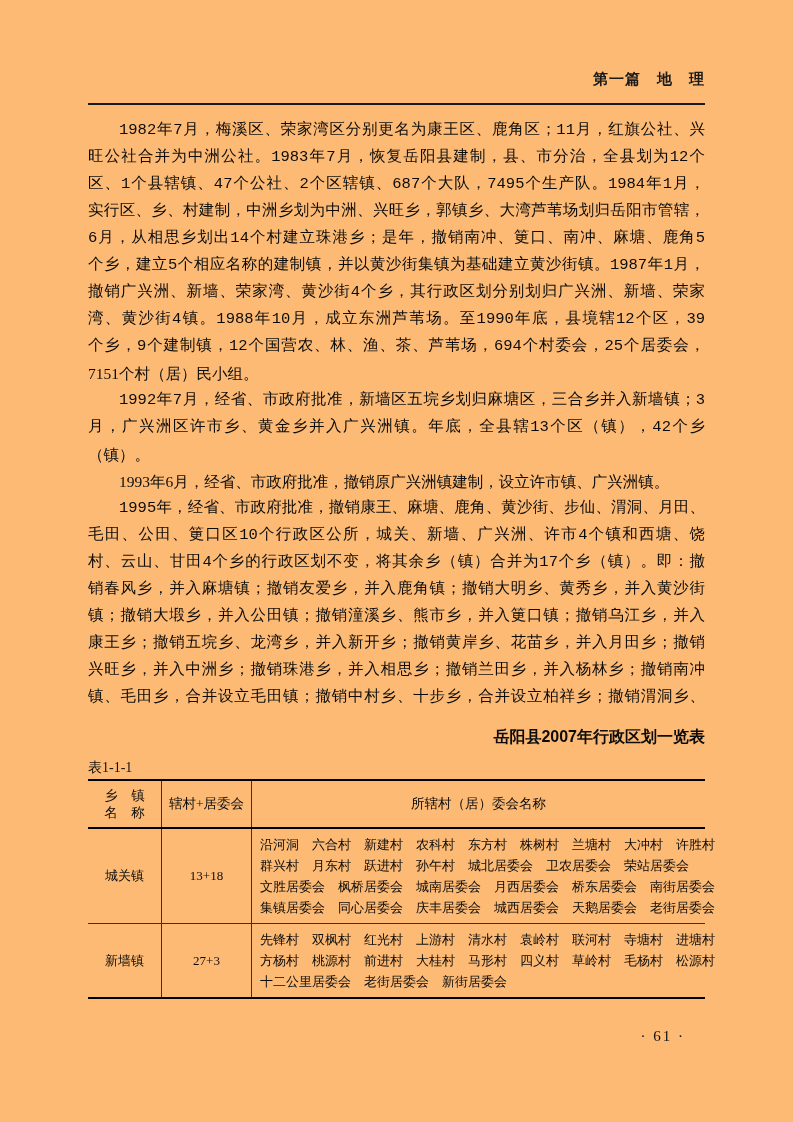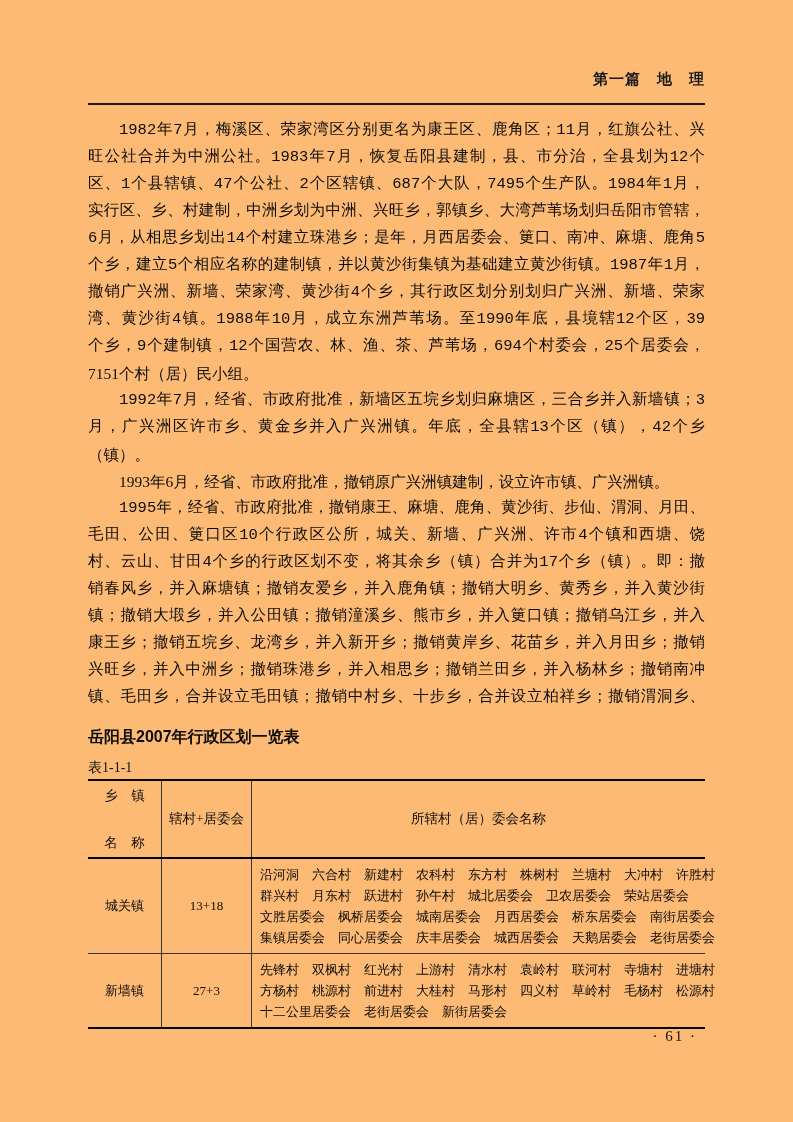--- a/index.html
+++ b/index.html
@@ -37,21 +37,21 @@
     text-align: justify;
     overflow: hidden;
     white-space: nowrap;
   }
   .line.just { text-align-last: justify; white-space: normal; font-family: Liberation Mono, monospace; }
   .line.indent { text-indent: 2em; }
   .table-block { }
   .table-title {
     margin-top: 16px;
     height: 22px;
-    text-align: left;
+    text-align: right;
     font-family: "Liberation Sans", "DejaVu Sans", sans-serif;
     font-weight: bold;
     font-size: 16px;
     color: #0c0c0c;
   }
   .table-label {
     margin-top: 10px;
     height: 18px;
     font-size: 14px;
   }
@@ -67,56 +67,56 @@
     grid-template-columns: 74px 90px 1fr;
   }
   .xrow.header-row { border-bottom: 2px solid #000; }
   .xrow.data-row + .xrow.data-row { border-top: 1px solid #333; }
   .xcell { box-sizing: border-box; }
   .xcell.c1, .xcell.c2 {
     display: flex; flex-direction: column;
     align-items: center; justify-content: center;
     text-align: center;
   }
-  .xcell.c1 { border-right: 1px solid #333; gap: 30px; }
+  .xcell.c1 { border-right: 1px solid #333; }
   .xcell.c2 { border-right: 1px solid #333; }
   .header-row .xcell { padding: 6px 2px; min-height: 42px; font-size: 13.5px; }
   .header-row .xcell.c3 {
     display: flex; align-items: center; justify-content: center;
   }
   .hline { line-height: 17px; }
   .data-row .xcell.c3 { padding: 5px 4px 5px 8px; }
   .vline {
     height: 21px; line-height: 21px;
     white-space: nowrap; overflow: hidden;
   }
   .page-number {
     position: absolute;
     top: 1028px;
-    right: 96px;
+    right: 108px;
     font-size: 15px;
     color: #111;
     letter-spacing: 2px;
   }
 </style>
 </head>
 <body>
 
 <div class="page">
 
   <div class="running-head">第一篇　地　理</div>
   <div class="head-rule"></div>
 
   <div class="body-text">
       <div class="para">
         <div class="line indent just">1982年7月，梅溪区、荣家湾区分别更名为康王区、鹿角区；11月，红旗公社、兴</div>
         <div class="line just">旺公社合并为中洲公社。1983年7月，恢复岳阳县建制，县、市分治，全县划为12个</div>
         <div class="line just">区、1个县辖镇、47个公社、2个区辖镇、687个大队，7495个生产队。1984年1月，</div>
         <div class="line just">实行区、乡、村建制，中洲乡划为中洲、兴旺乡，郭镇乡、大湾芦苇场划归岳阳市管辖，</div>
-        <div class="line just">6月，从相思乡划出14个村建立珠港乡；是年，月西居委会、筻口、南冲、麻塘、鹿角5</div>
+        <div class="line just">6月，从相思乡划出14个村建立珠港乡；是年，撤销南冲、筻口、南冲、麻塘、鹿角5</div>
         <div class="line just">个乡，建立5个相应名称的建制镇，并以黄沙街集镇为基础建立黄沙街镇。1987年1月，</div>
         <div class="line just">撤销广兴洲、新墙、荣家湾、黄沙街4个乡，其行政区划分别划归广兴洲、新墙、荣家</div>
         <div class="line just">湾、黄沙街4镇。1988年10月，成立东洲芦苇场。至1990年底，县境辖12个区，39</div>
         <div class="line just">个乡，9个建制镇，12个国营农、林、渔、茶、芦苇场，694个村委会，25个居委会，</div>
         <div class="line">7151个村（居）民小组。</div>
       </div>
       <div class="para">
         <div class="line indent just">1992年7月，经省、市政府批准，新墙区五垸乡划归麻塘区，三合乡并入新墙镇；3</div>
         <div class="line just">月，广兴洲区许市乡、黄金乡并入广兴洲镇。年底，全县辖13个区（镇），42个乡</div>
         <div class="line">（镇）。</div>

